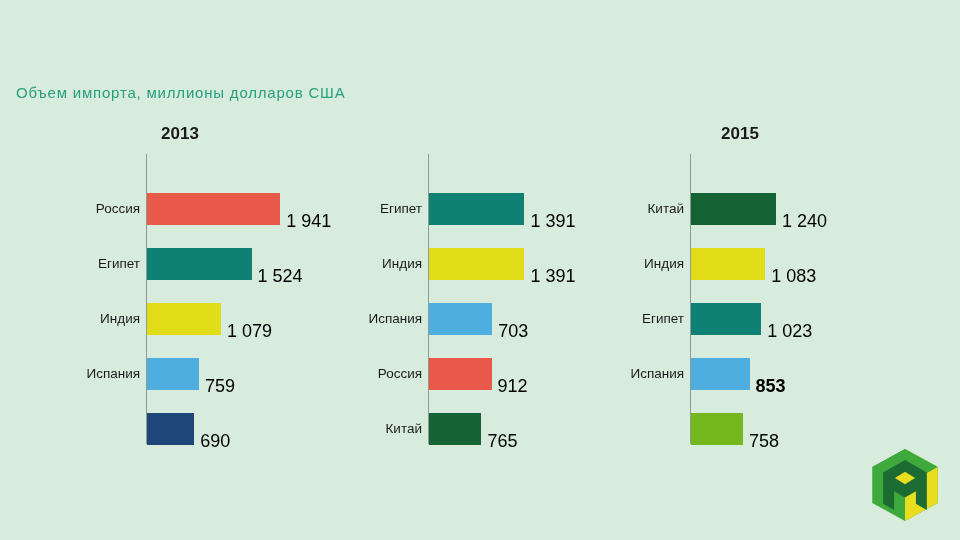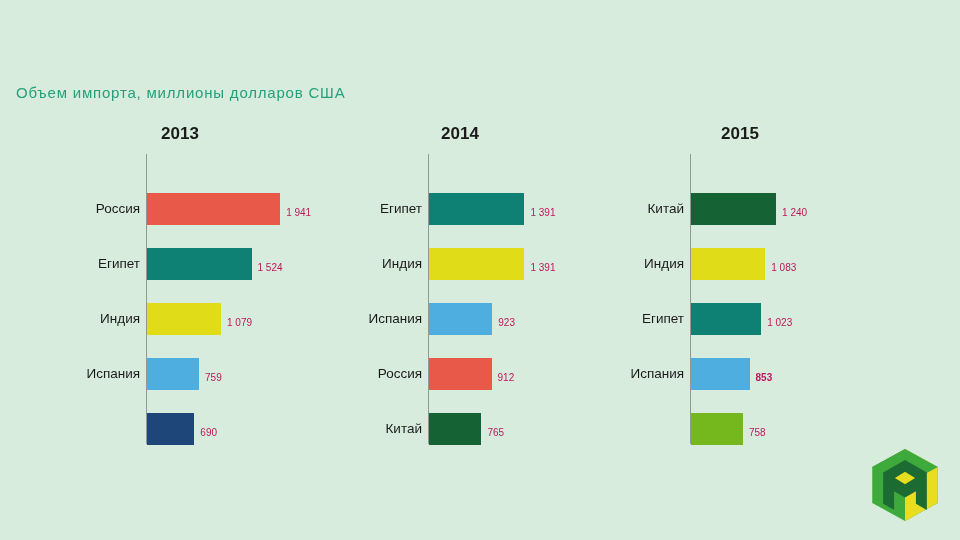--- a/index.html
+++ b/index.html
@@ -90,25 +90,25 @@
     color: #1b1b1b;
     white-space: nowrap;
   }
   .bar {
     position: absolute;
     top: 3px;
     height: 32px;
   }
   .val-label {
     position: absolute;
-    top: 4px;
+    top: 12px;
     height: 38px;
     line-height: 38px;
-    font-size: 10px;
-    color: #be185d;
+    font-size: 18px;
+    color: #000000;
     white-space: nowrap;
   }
   .logo {
     position: absolute;
     left: 866px;
     top: 446px;
     width: 78px;
     height: 78px;
   }
 </style>
@@ -144,37 +144,36 @@
             <div class="bar" style="left: 127px; width: 52.0674px; background: rgb(79, 174, 224);"></div>
             <div class="val-label" style="left: 185.067px;">759</div>
           </div>
           <div class="row" style="top: 256px;">
             <div class="bar" style="left: 127px; width: 47.334px; background: rgb(31, 70, 121);"></div>
             <div class="val-label" style="left: 180.334px;">690</div>
           </div>
         </div>
       </div>
       <div class="panel" style="left: 300px;">
-        <div class="panel-year">2014</div>
         <div class="panel-plot">
           <div class="axis-line" style="left: 128px;"></div>
           <div class="row" style="top: 36px;">
             <div class="cat-label" style="left: 0px; width: 122px;">Египет</div>
             <div class="bar" style="left: 129px; width: 95.4226px; background: rgb(14, 128, 116);"></div>
             <div class="val-label" style="left: 230.423px;">1 391</div>
           </div>
           <div class="row" style="top: 91px;">
             <div class="cat-label" style="left: 0px; width: 122px;">Индия</div>
             <div class="bar" style="left: 129px; width: 95.4226px; background: rgb(224, 220, 23);"></div>
             <div class="val-label" style="left: 230.423px;">1 391</div>
           </div>
           <div class="row" style="top: 146px;">
             <div class="cat-label" style="left: 0px; width: 122px;">Испания</div>
             <div class="bar" style="left: 129px; width: 63.3178px; background: rgb(79, 174, 224);"></div>
-            <div class="val-label" style="left: 198.318px;">923</div>
+            <div class="val-label" style="left: 198.318px;">703</div>
           </div>
           <div class="row" style="top: 201px;">
             <div class="cat-label" style="left: 0px; width: 122px;">Россия</div>
             <div class="bar" style="left: 129px; width: 62.5632px; background: rgb(232, 89, 74);"></div>
             <div class="val-label" style="left: 197.563px;">912</div>
           </div>
           <div class="row" style="top: 256px;">
             <div class="cat-label" style="left: 0px; width: 122px;">Китай</div>
             <div class="bar" style="left: 129px; width: 52.479px; background: rgb(21, 99, 52);"></div>
             <div class="val-label" style="left: 187.479px;">765</div>

